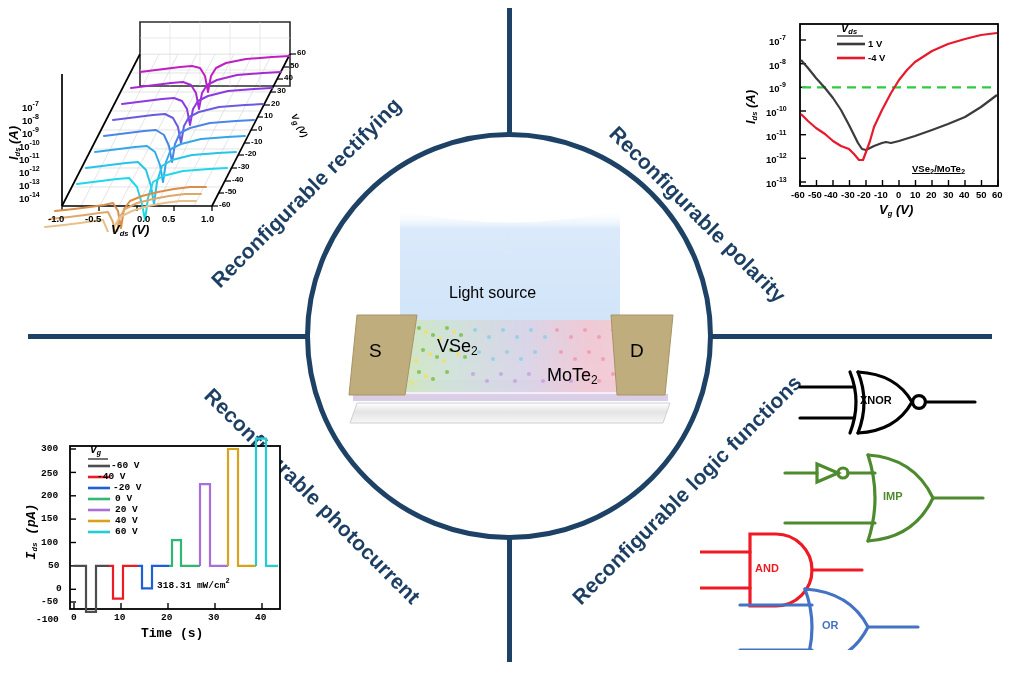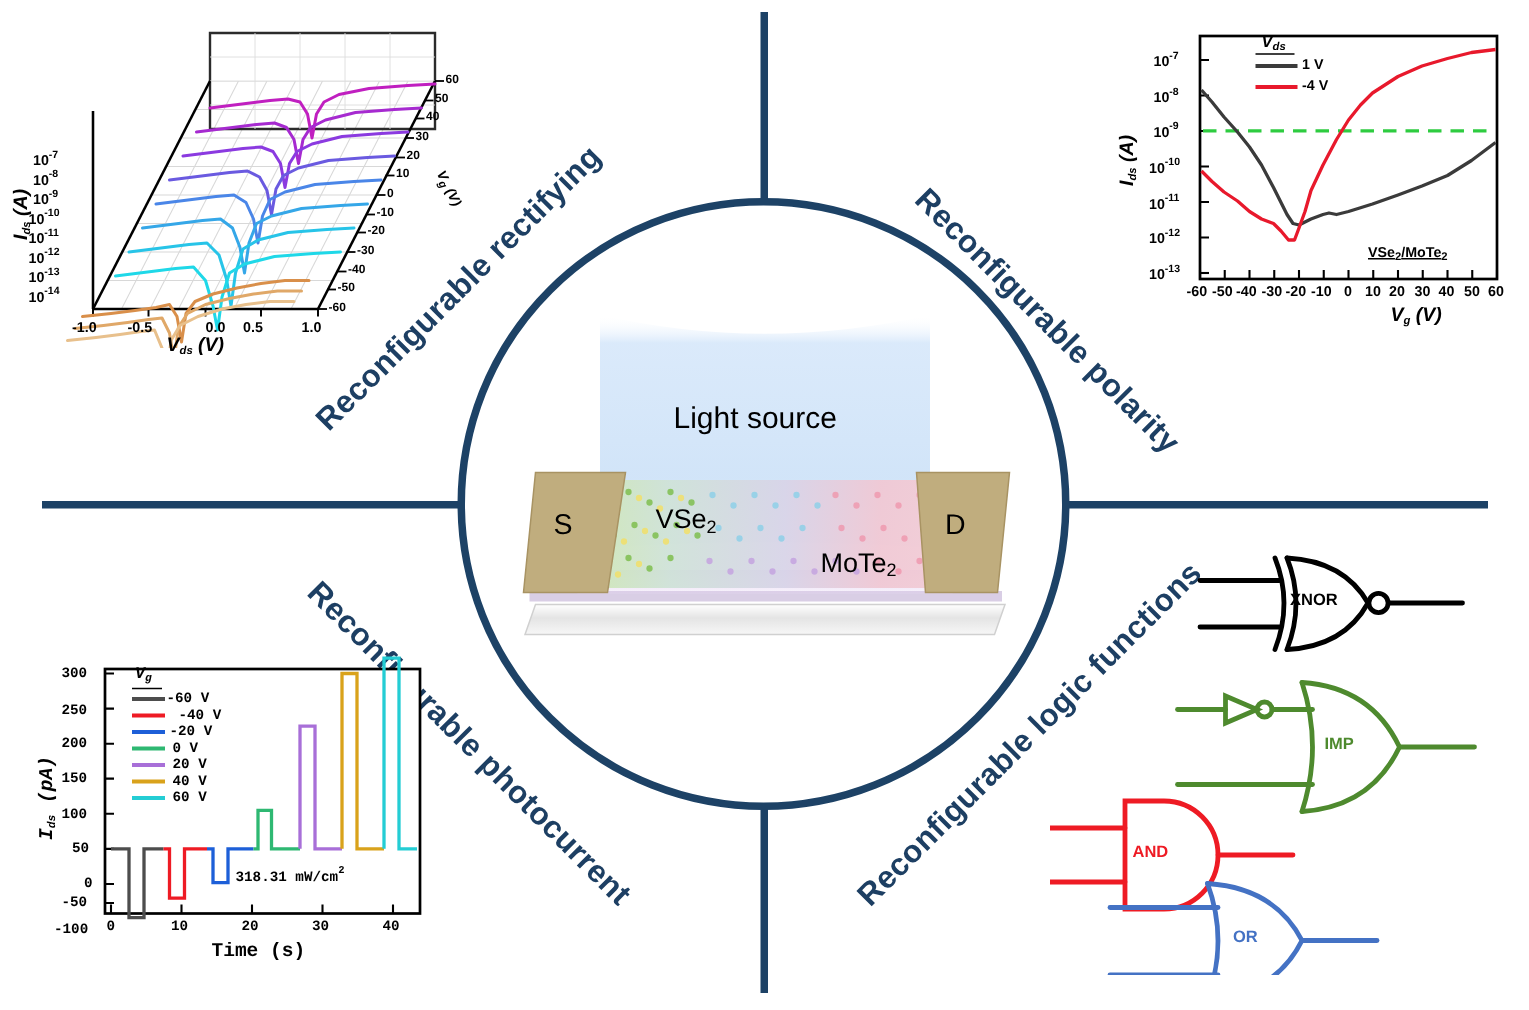--- a/index.html
+++ b/index.html
@@ -250,21 +250,21 @@
     <div class="ticklbl" style="left:199px;top:175px;">30</div>
     <div class="ticklbl" style="left:215px;top:175px;">40</div>
     <div class="ticklbl" style="left:232px;top:175px;">50</div>
     <div class="ticklbl" style="left:248px;top:175px;">60</div>
 
     
     <div class="axtitle" style="left:-10px;top:85px;transform:rotate(-90deg);font-size:13px;">
       <span>I</span><span class="sub">ds</span>
       <span style="font-style:italic;">(A)</span>
     </div>
-    <div class="axtitle" style="left:135px;top:188px;font-size:13px;margin-left:48px;">
+    <div class="axtitle" style="left:135px;top:188px;font-size:13px;">
       <span>V</span><span class="sub">g</span>
       <span style="font-style:italic;">(V)</span>
     </div>
 
     
     <div class="anno" style="left:97px;top:8px;font-style:italic;font-size:11px;">
       <span>V</span><span class="sub">ds</span>
     </div>
     <div class="anno" style="left:124px;top:24px;">1 V</div>
     <div class="anno" style="left:124px;top:38px;">-4 V</div>
@@ -385,21 +385,21 @@
             <circle cx="274" cy="191" r="2.1"></circle>
             <circle cx="288" cy="184" r="2.1"></circle>
         </g>
       </g>
 
       <path d="M32,125 L92,125 L80,205 L24,205 Z" fill="#c0ad7e" stroke="#a89363" stroke-width="1"></path>
 
       <path d="M286,125 L348,125 L340,205 L292,205 Z" fill="#c0ad7e" stroke="#a89363" stroke-width="1"></path>
     </svg>
 
-    <div class="dev-label" style="left:124px;top:78px;font-size:20px;">Light source</div>
+    <div class="dev-label" style="left:124px;top:94px;font-size:16px;">Light source</div>
     <div class="dev-label" style="left:44px;top:150px;font-size:19px;">S</div>
     <div class="dev-label" style="left:305px;top:150px;font-size:19px;">D</div>
     <div class="dev-label" style="left:112px;top:146px;font-size:18px;">
       <span>VSe</span><span style="font-size:12px;vertical-align:-3px;">2</span>
     </div>
     <div class="dev-label" style="left:222px;top:175px;font-size:18px;">
       <span>MoTe</span><span style="font-size:12px;vertical-align:-3px;">2</span>
     </div>
   </div>
 
@@ -472,21 +472,21 @@
       <span>I</span><span class="sub">ds</span>
       <span style="font-style:italic;">(pA)</span>
     </div>
     <div class="axtitle" style="left:129px;top:194px;font-size:13px;font-style:normal;">Time (s)</div>
 
     
     <div class="anno" style="left:78px;top:12px;font-style:italic;font-size:11px;">
       <span>V</span><span class="sub">g</span>
     </div>
     <div class="anno" style="left:99px;top:28px;">-60 V</div>
-    <div class="anno" style="left:107px;top:39px;">-40 V</div>
+    <div class="anno" style="left:85px;top:39px;">-40 V</div>
     <div class="anno" style="left:101px;top:50px;">-20 V</div>
     <div class="anno" style="left:103px;top:61px;">0 V</div>
     <div class="anno" style="left:103px;top:72px;">20 V</div>
     <div class="anno" style="left:103px;top:83px;">40 V</div>
     <div class="anno" style="left:103px;top:94px;">60 V</div>
 
     
     <div class="anno" style="left:145px;top:145px;">
       <span>318.31 mW/cm</span><span class="sup">2</span>
     </div>

